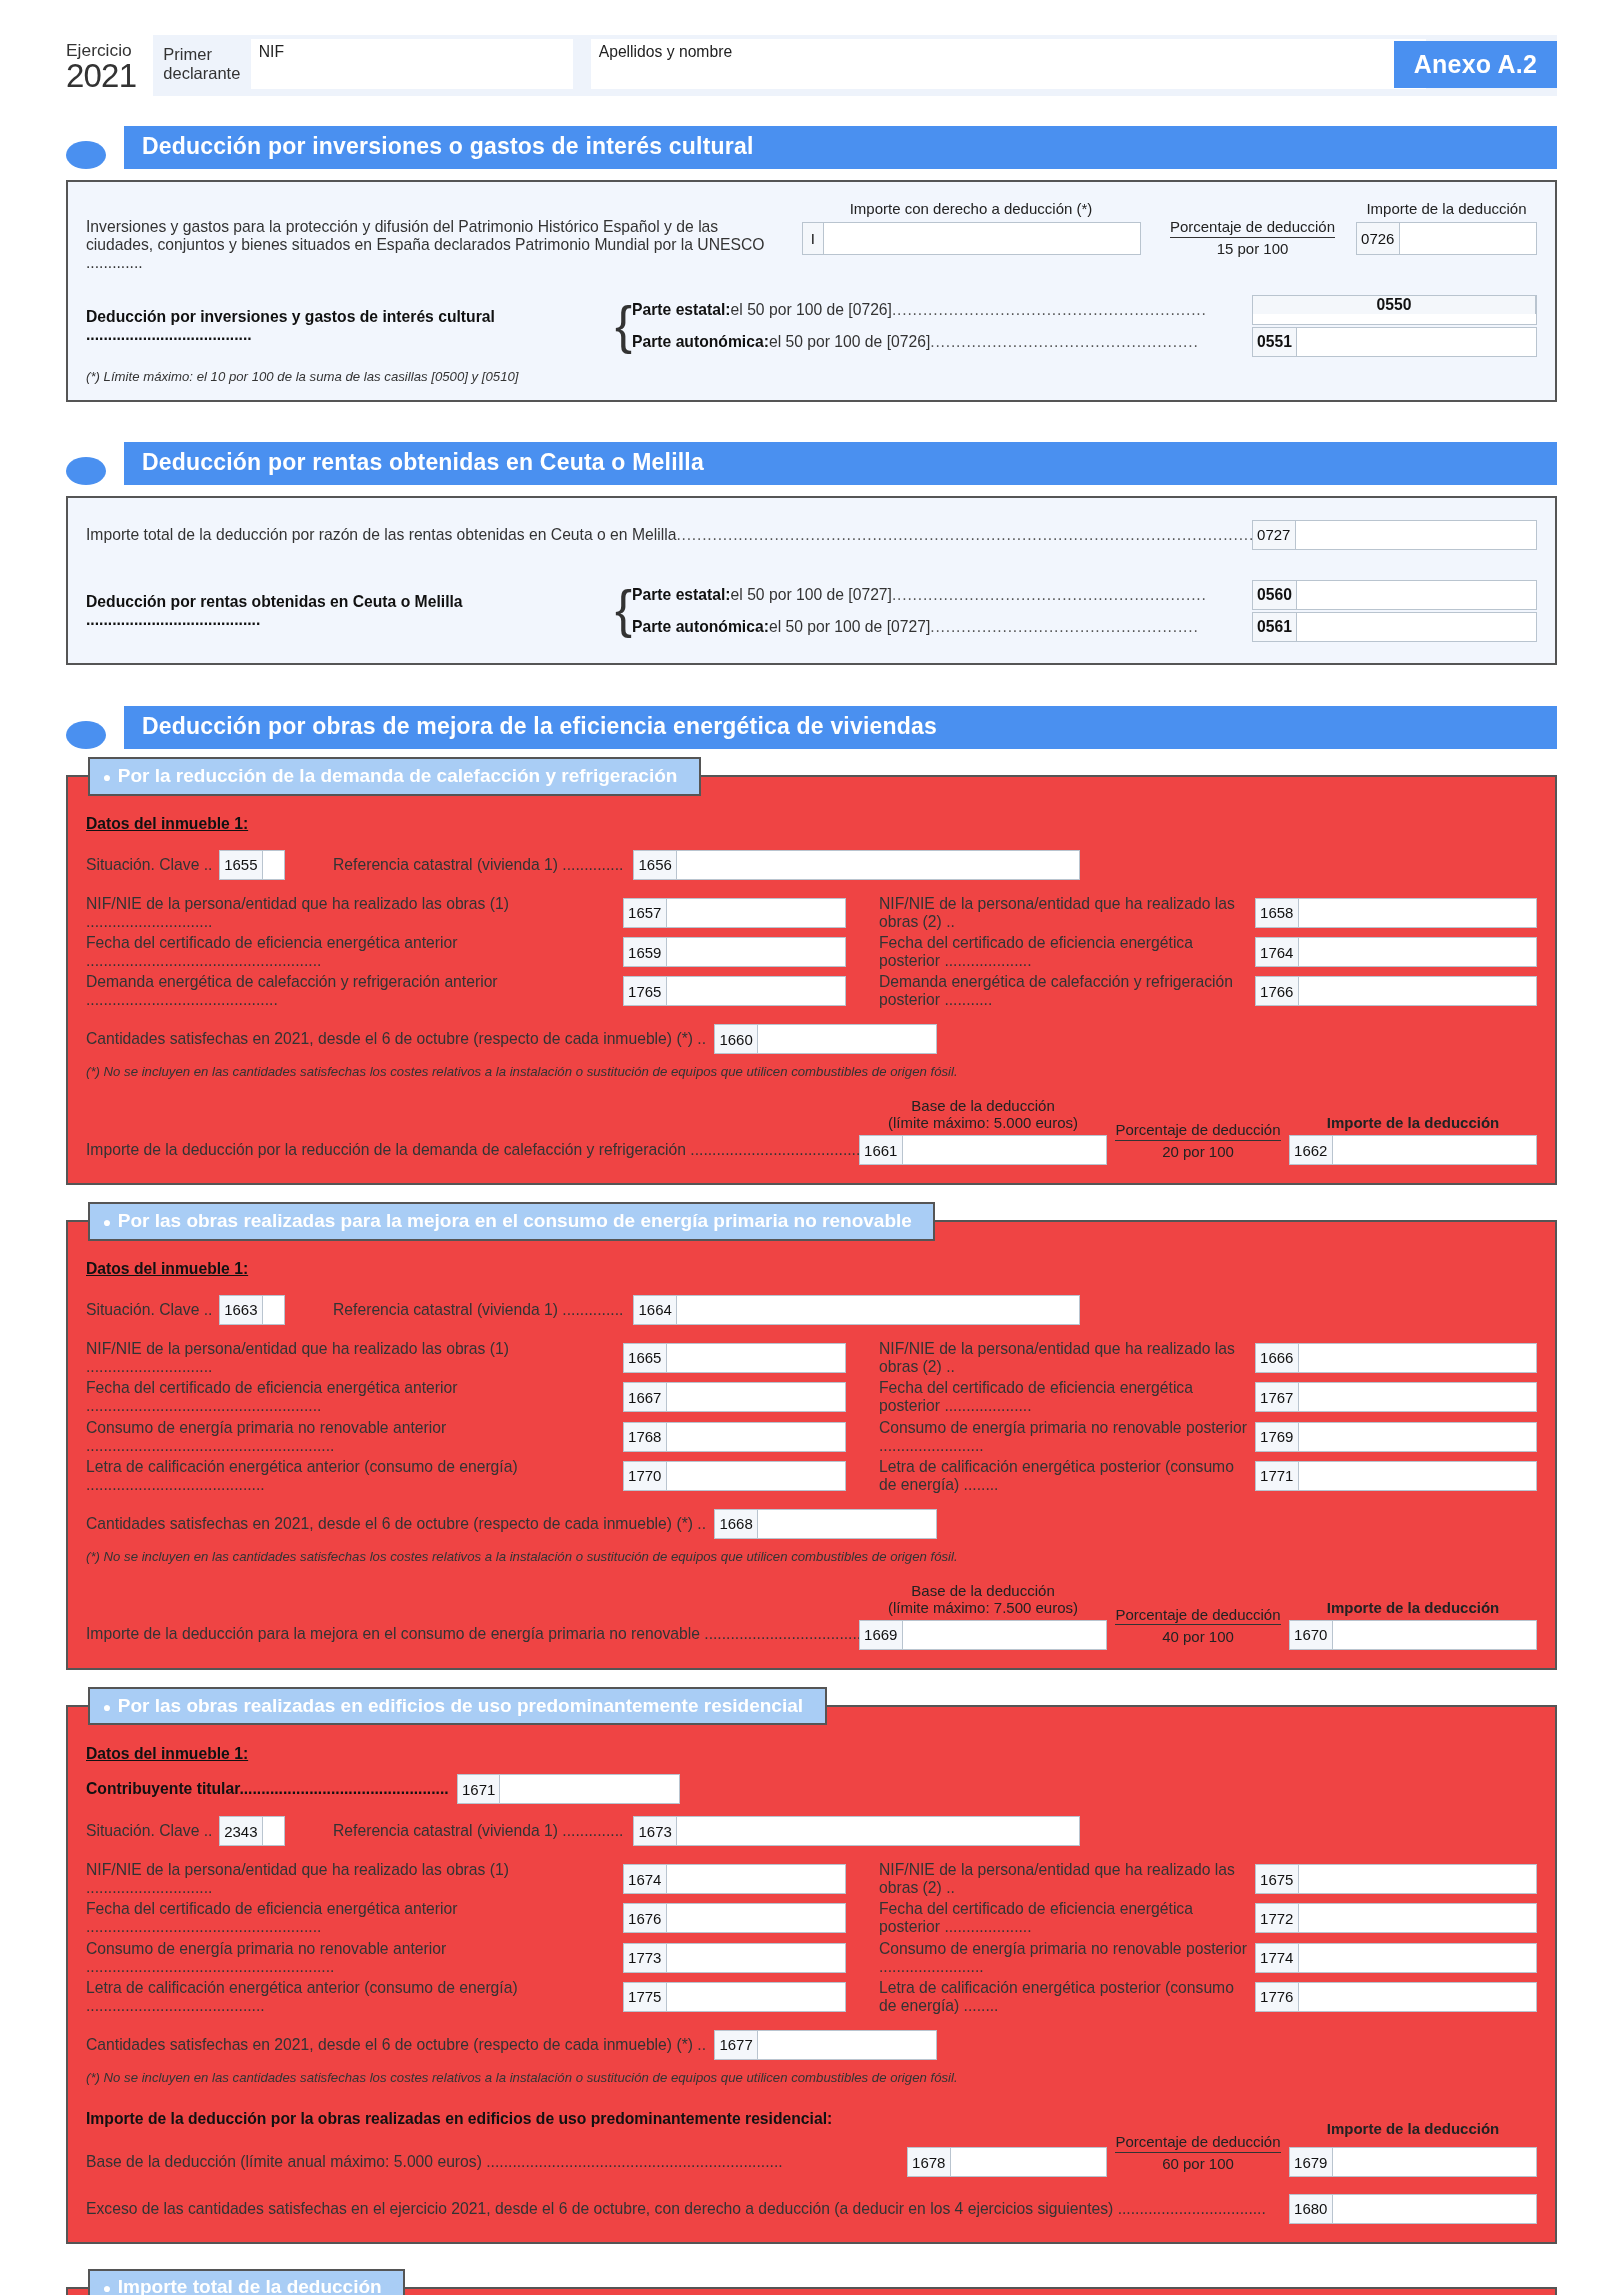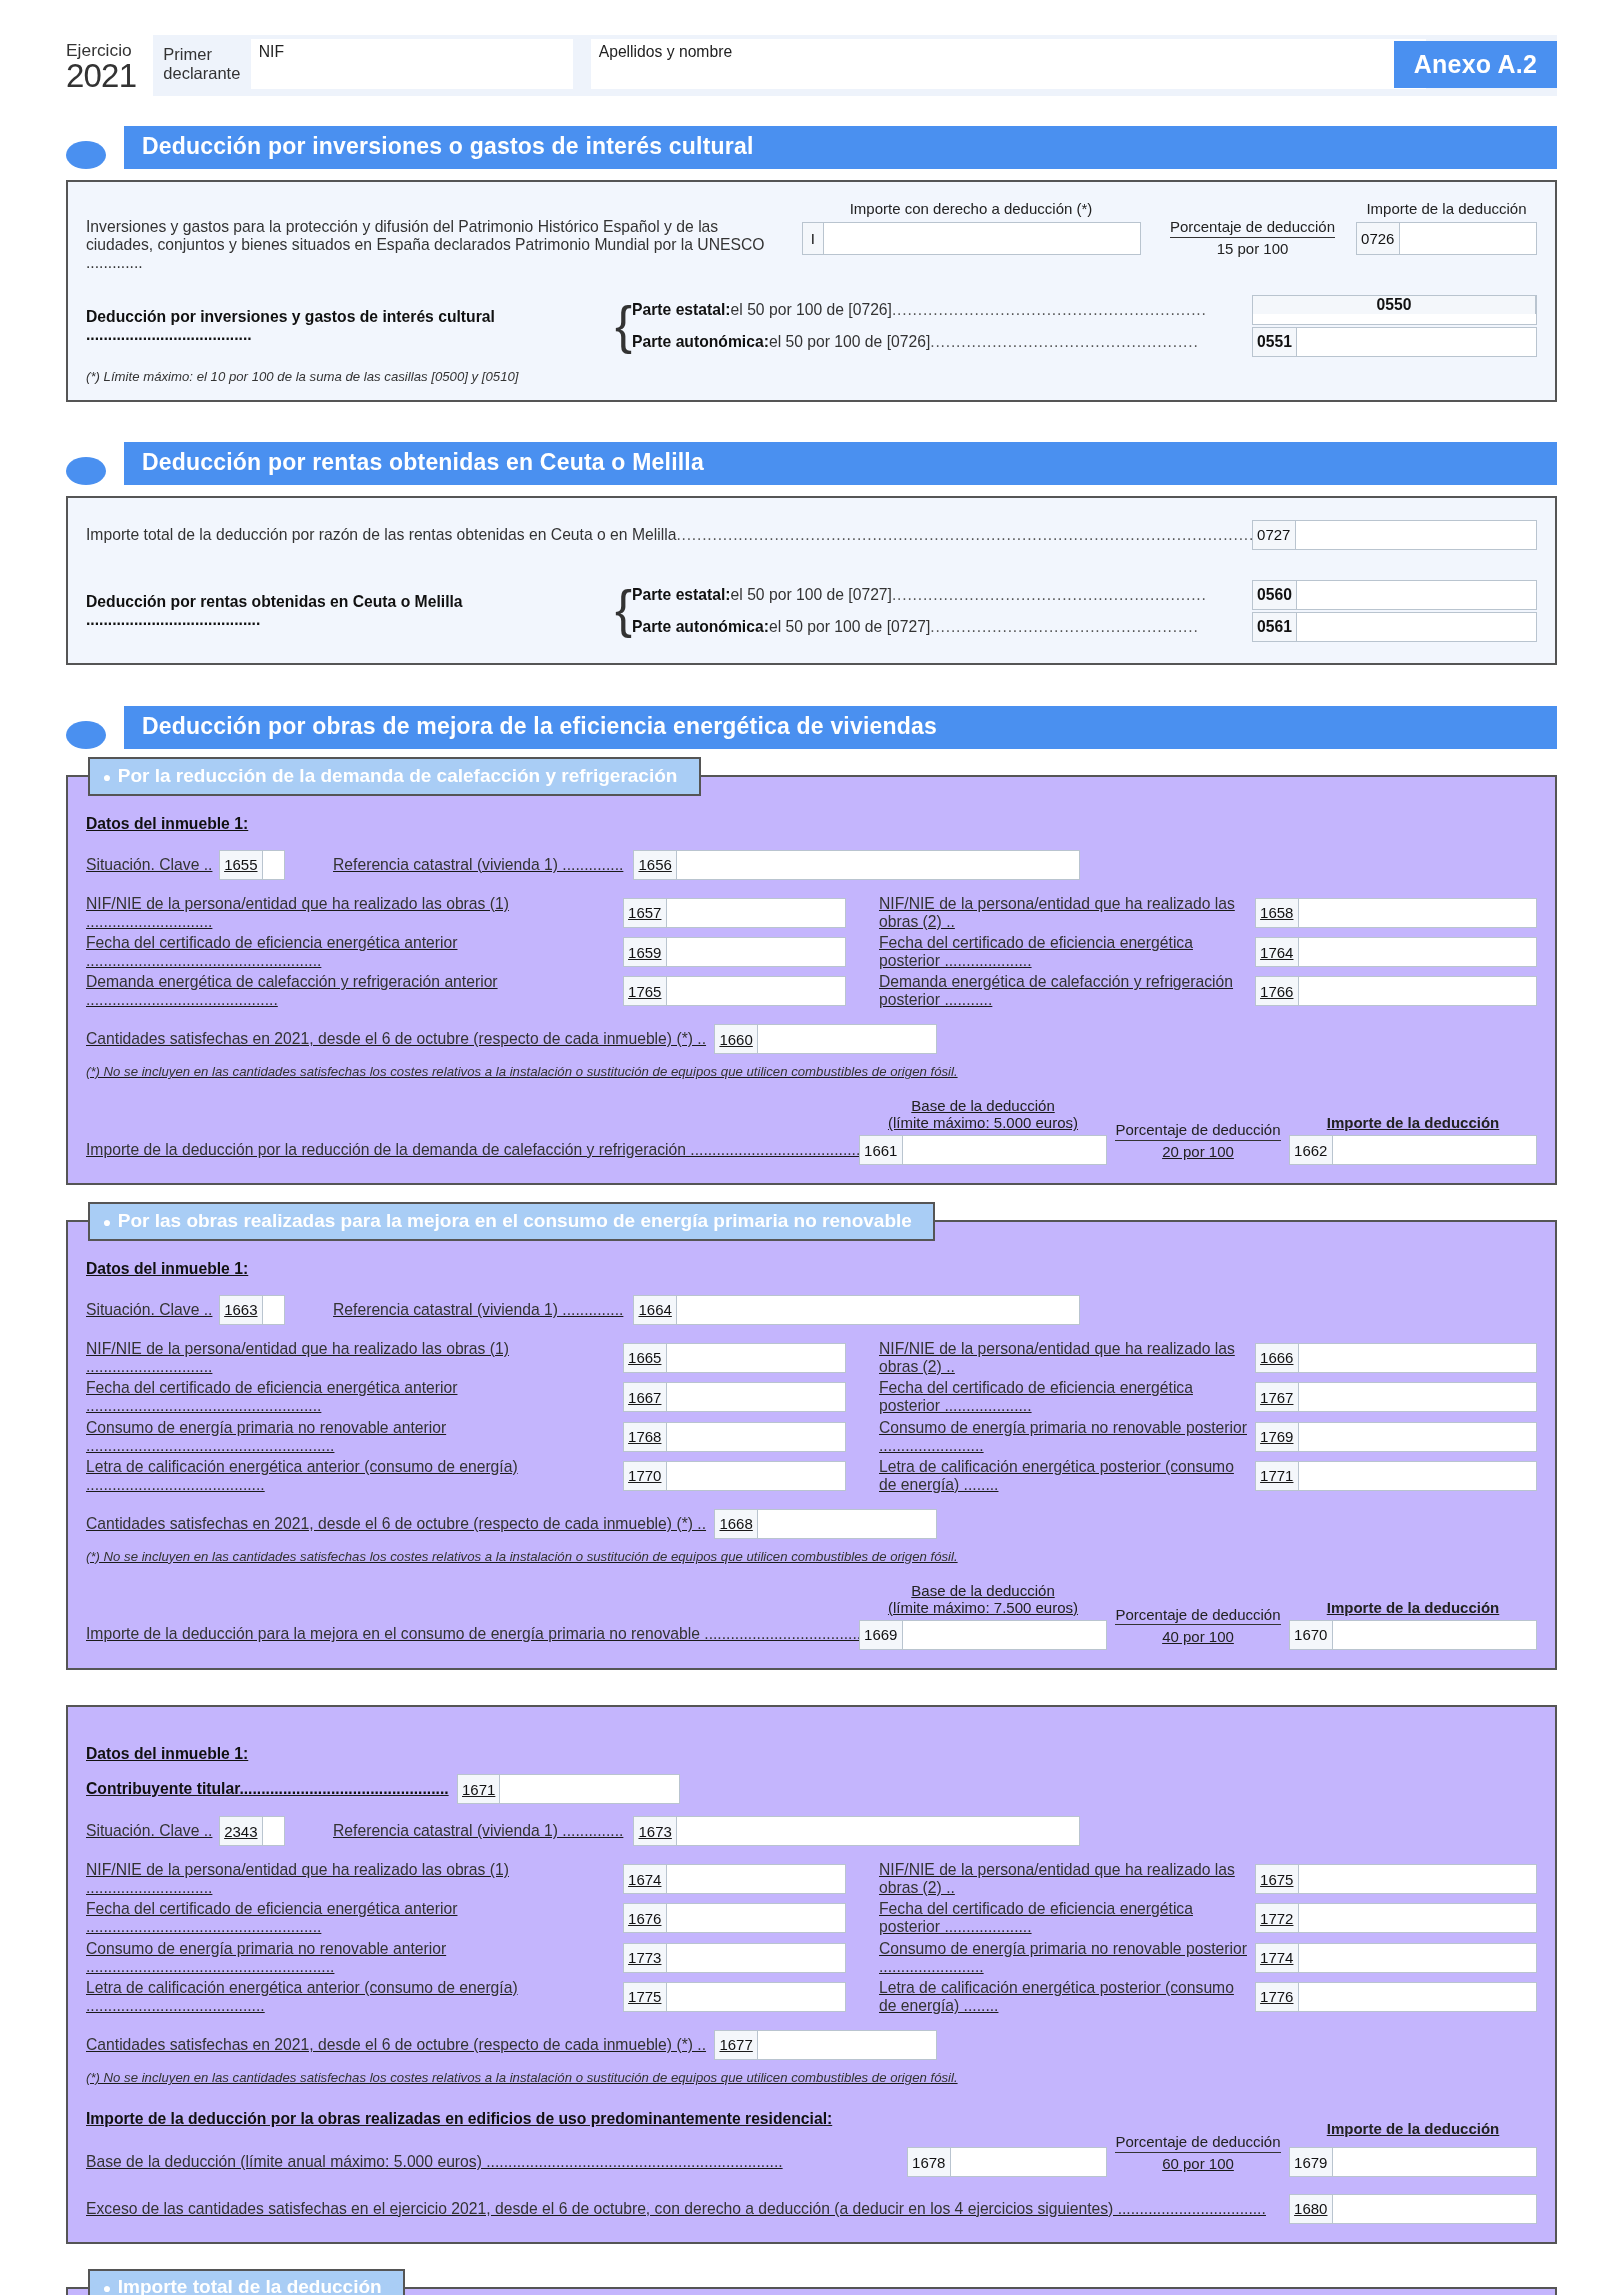--- a/index.html
+++ b/index.html
@@ -37,21 +37,21 @@
 
   
   .panel { border:2.5px solid #555; background:#f2f6fd; margin-top:11.6px; position:relative; }
 
   
   .subwrap { position:relative; margin-top:23px; }
   .subtab { position:absolute; top:-18px; left:21.5px; background:#a9cdf5; color:#fff;
             font-weight:bold; font-size:19px; padding:5.8px 21.5px 6.6px 13.2px; border:2.5px solid #555;
             z-index:3; white-space:nowrap; }
   .subtab .b { color:#fff; font-size:14px; vertical-align:middle; margin-right:6.6px; }
-  .subpanel { border:2.5px solid #555; background:#c4b5fd; padding:38px 18px 18px 18px;text-decoration:underline; }
+  .subpanel { border:2.5px solid #555; background:#ef4444; padding:38px 18px 18px 18px; }
 
   
   .t { font-size:15.7px; color:#333; }
   .tb { font-size:15.7px; color:#111; font-weight:bold; }
   .tit { font-size:13.2px; color:#333; font-style:italic; }
   .dots { letter-spacing:0.8px; color:#555; }
   u.ul { text-decoration:underline; }
 
   
   .inp { display:inline-flex; align-items:stretch; vertical-align:middle;
@@ -415,20 +415,23 @@
           <div class="inp" style="width:100%; margin-top:4.1px;">
             <span class="code">1670</span>
             <span class="val" style="flex:1;"></span>
           </div>
         </div>
       </div>
     </div>
   </div>
 
   <div class="subwrap" style="margin-top:35px;">
+    <div class="subtab">
+      <span class="b">●</span><span>Por las obras realizadas en edificios de uso predominantemente residencial</span>
+    </div>
     <div class="subpanel">
       <div class="tb"><u class="ul">Datos del inmueble 1:</u></div>
 
       <div class="row" style="margin-top:11.6px;">
         <span class="tb">Contribuyente titular................................................</span>
         <div class="inp" style="width:223px; margin-left:8.3px;">
           <span class="code">1671</span>
           <span class="val" style="flex:1;"></span>
         </div>
       </div>

